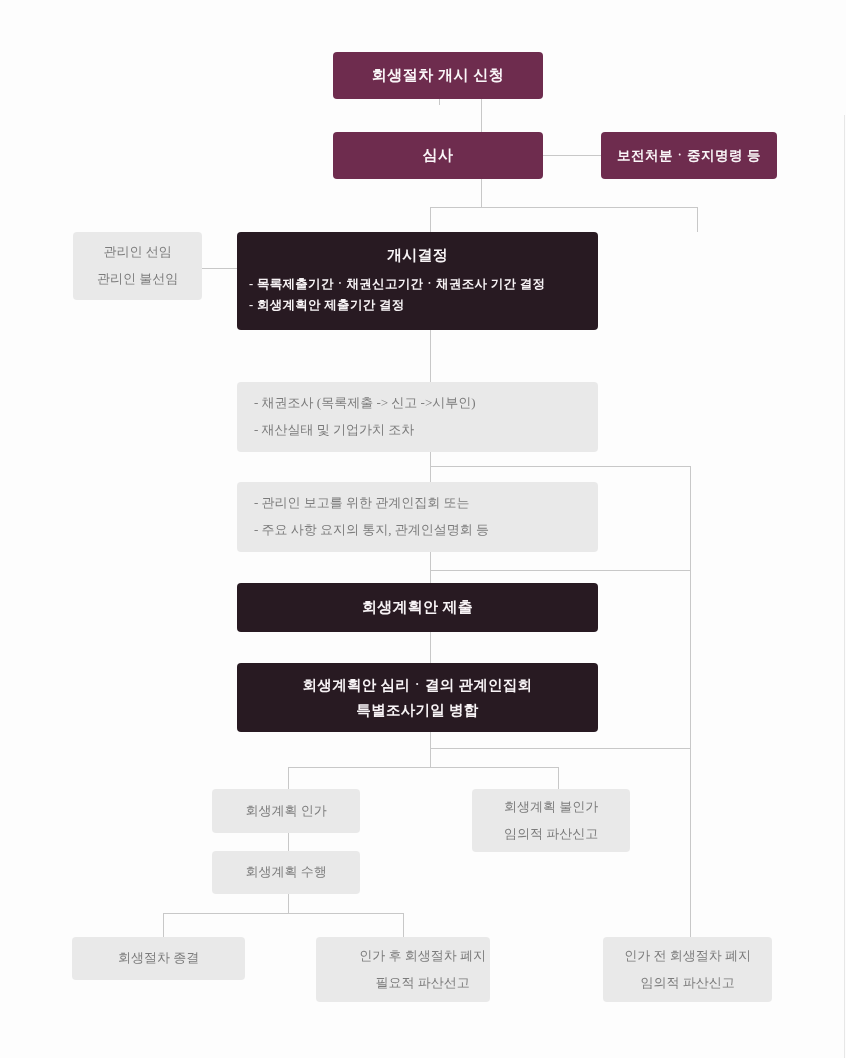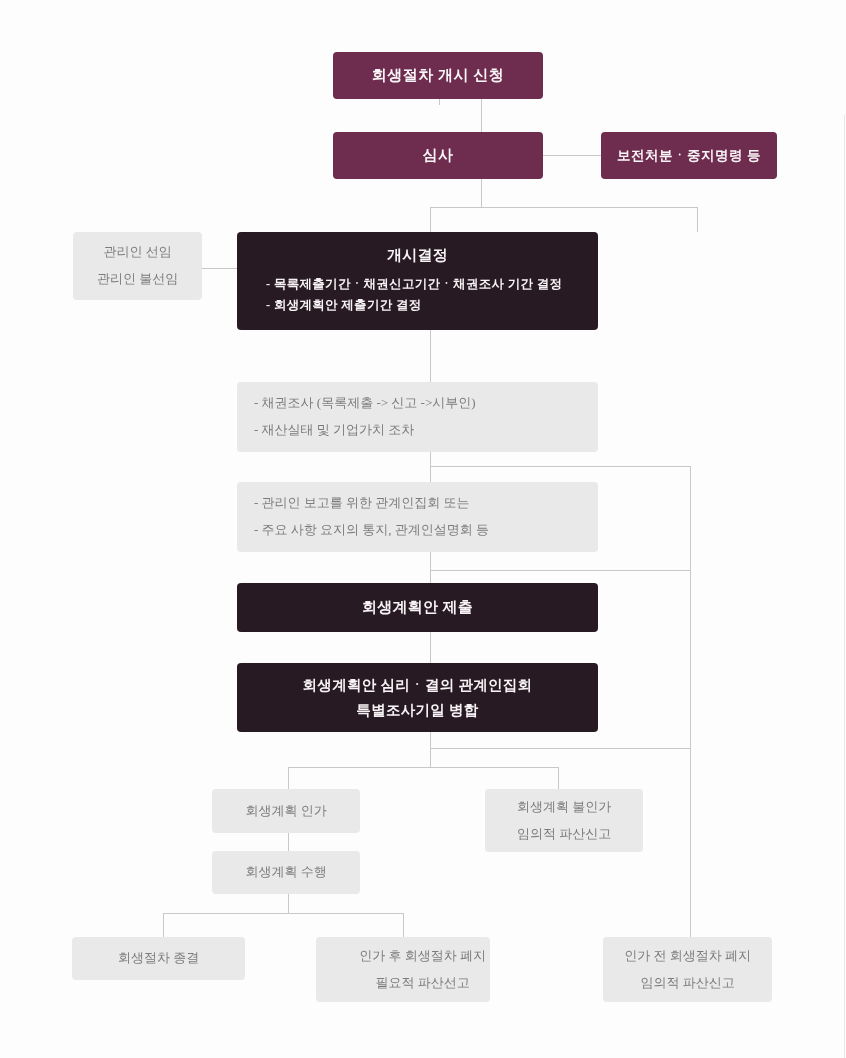--- a/index.html
+++ b/index.html
@@ -15,21 +15,21 @@
     display:flex;flex-direction:column;align-items:center;justify-content:center;
     text-align:center;
   }
   .maroon{background:#6e2c4e;color:#faf6f8;font-weight:700;font-size:15px;letter-spacing:.5px;}
   .maroon.small{font-size:13.5px;}
   .dark{background:#281a22;color:#f7f3f5;font-weight:700;font-size:15px;letter-spacing:.3px;}
   .dark.two-line{font-size:14.5px;line-height:1.7;}
   .gray{background:#e9e9e9;color:#7b7b7b;font-size:13px;line-height:2.05;}
   .left-align{align-items:flex-start;text-align:left;padding:0 17px;}
   .commence .title{font-size:15px;margin-bottom:9px;}
-  .commence .bullets{font-size:12.5px;line-height:1.72;text-align:left;width:100%;padding:0 29px;box-sizing:border-box;font-weight:700;}
+  .commence .bullets{font-size:12.5px;line-height:1.72;text-align:left;width:100%;padding:0 12px;box-sizing:border-box;font-weight:700;}
   .bullets div{white-space:nowrap;}
 </style>
 </head>
 <body>
 
 <div class="canvas">
 
   <div class="line" style="left:439px;top:97px;width:1px;height:8px;"></div>
   <div class="line" style="left:481px;top:99px;width:1px;height:33px;"></div>
   <div class="line" style="left:543px;top:155px;width:58px;height:1px;"></div>
@@ -95,21 +95,21 @@
 
   <div class="node dark two-line" style="left:237px;top:663px;width:361px;height:69px;">
     <div>회생계획안 심리ㆍ결의 관계인집회</div>
     <div>특별조사기일 병합</div>
   </div>
 
   <div class="node gray" style="left:212px;top:789px;width:148px;height:44px;">
     <span>회생계획 인가</span>
   </div>
 
-  <div class="node gray" style="left:472px;top:789px;width:158px;height:63px;margin-left:13px;">
+  <div class="node gray" style="left:472px;top:789px;width:158px;height:63px;">
     <div>회생계획 불인가</div>
     <div>임의적 파산신고</div>
   </div>
 
   <div class="node gray" style="left:212px;top:851px;width:148px;height:43px;">
     <span>회생계획 수행</span>
   </div>
 
   <div class="node gray" style="left:72px;top:937px;width:173px;height:43px;">
     <span>회생절차 종결</span>

